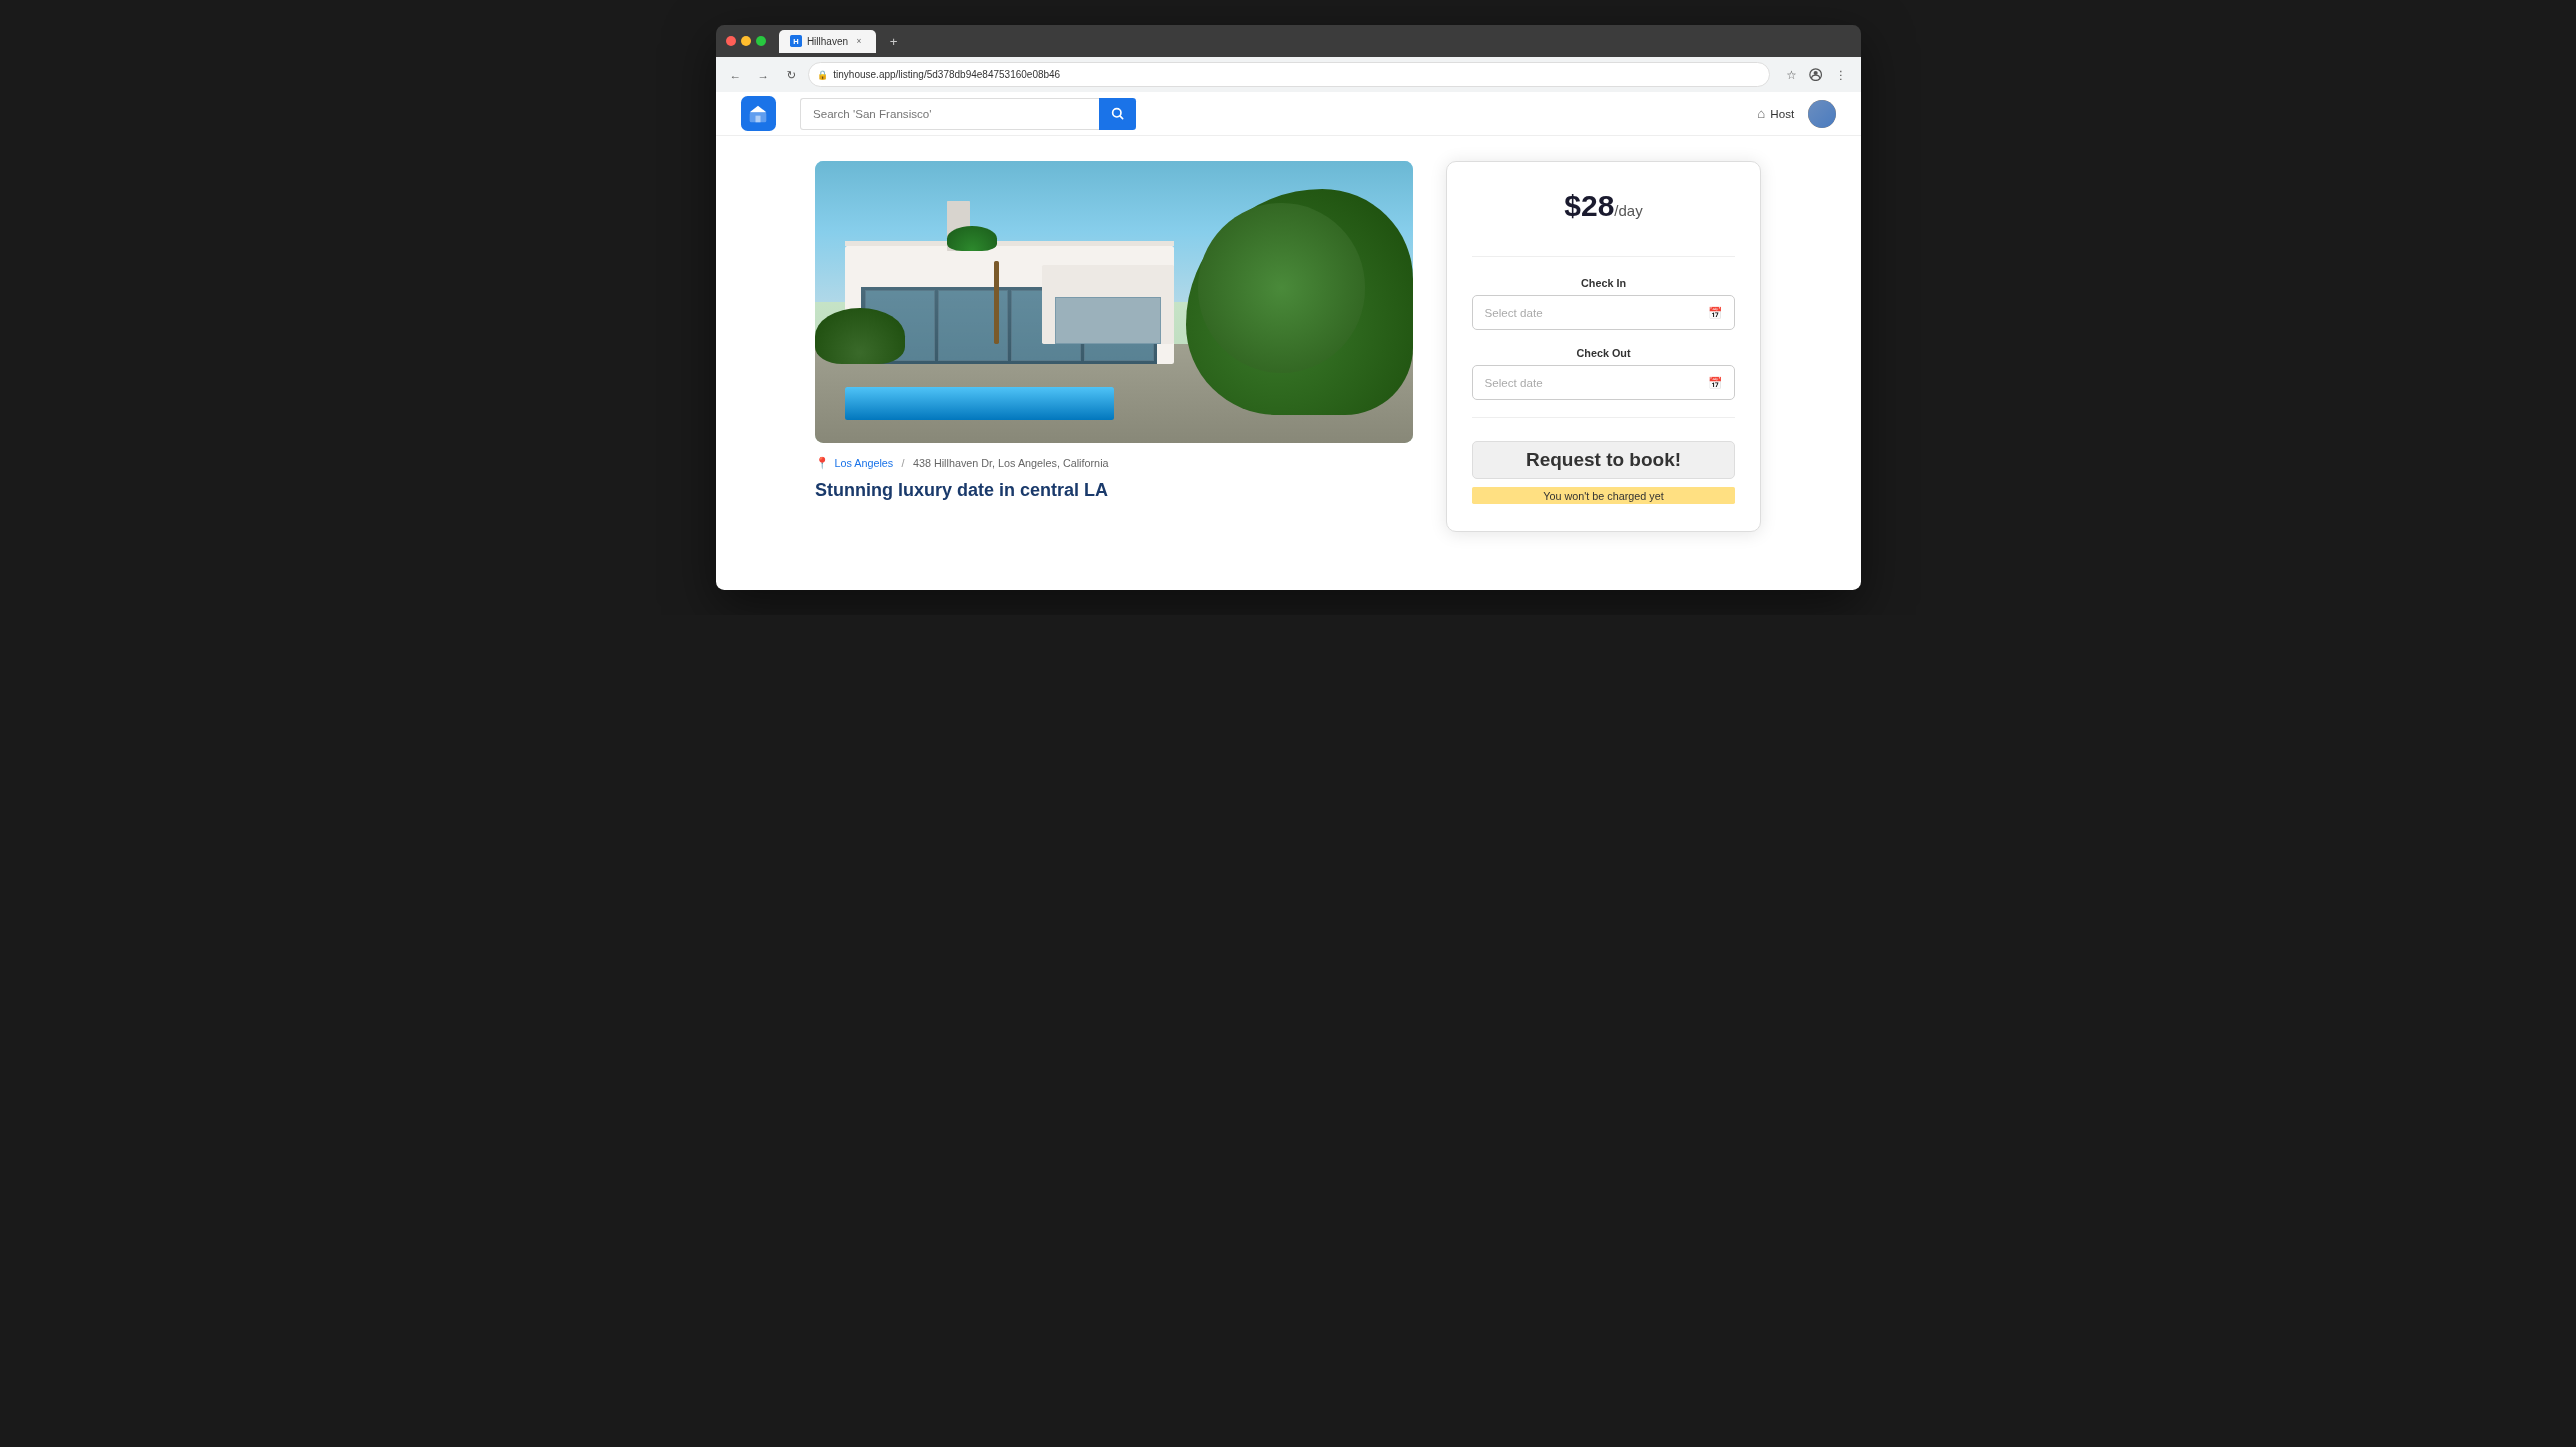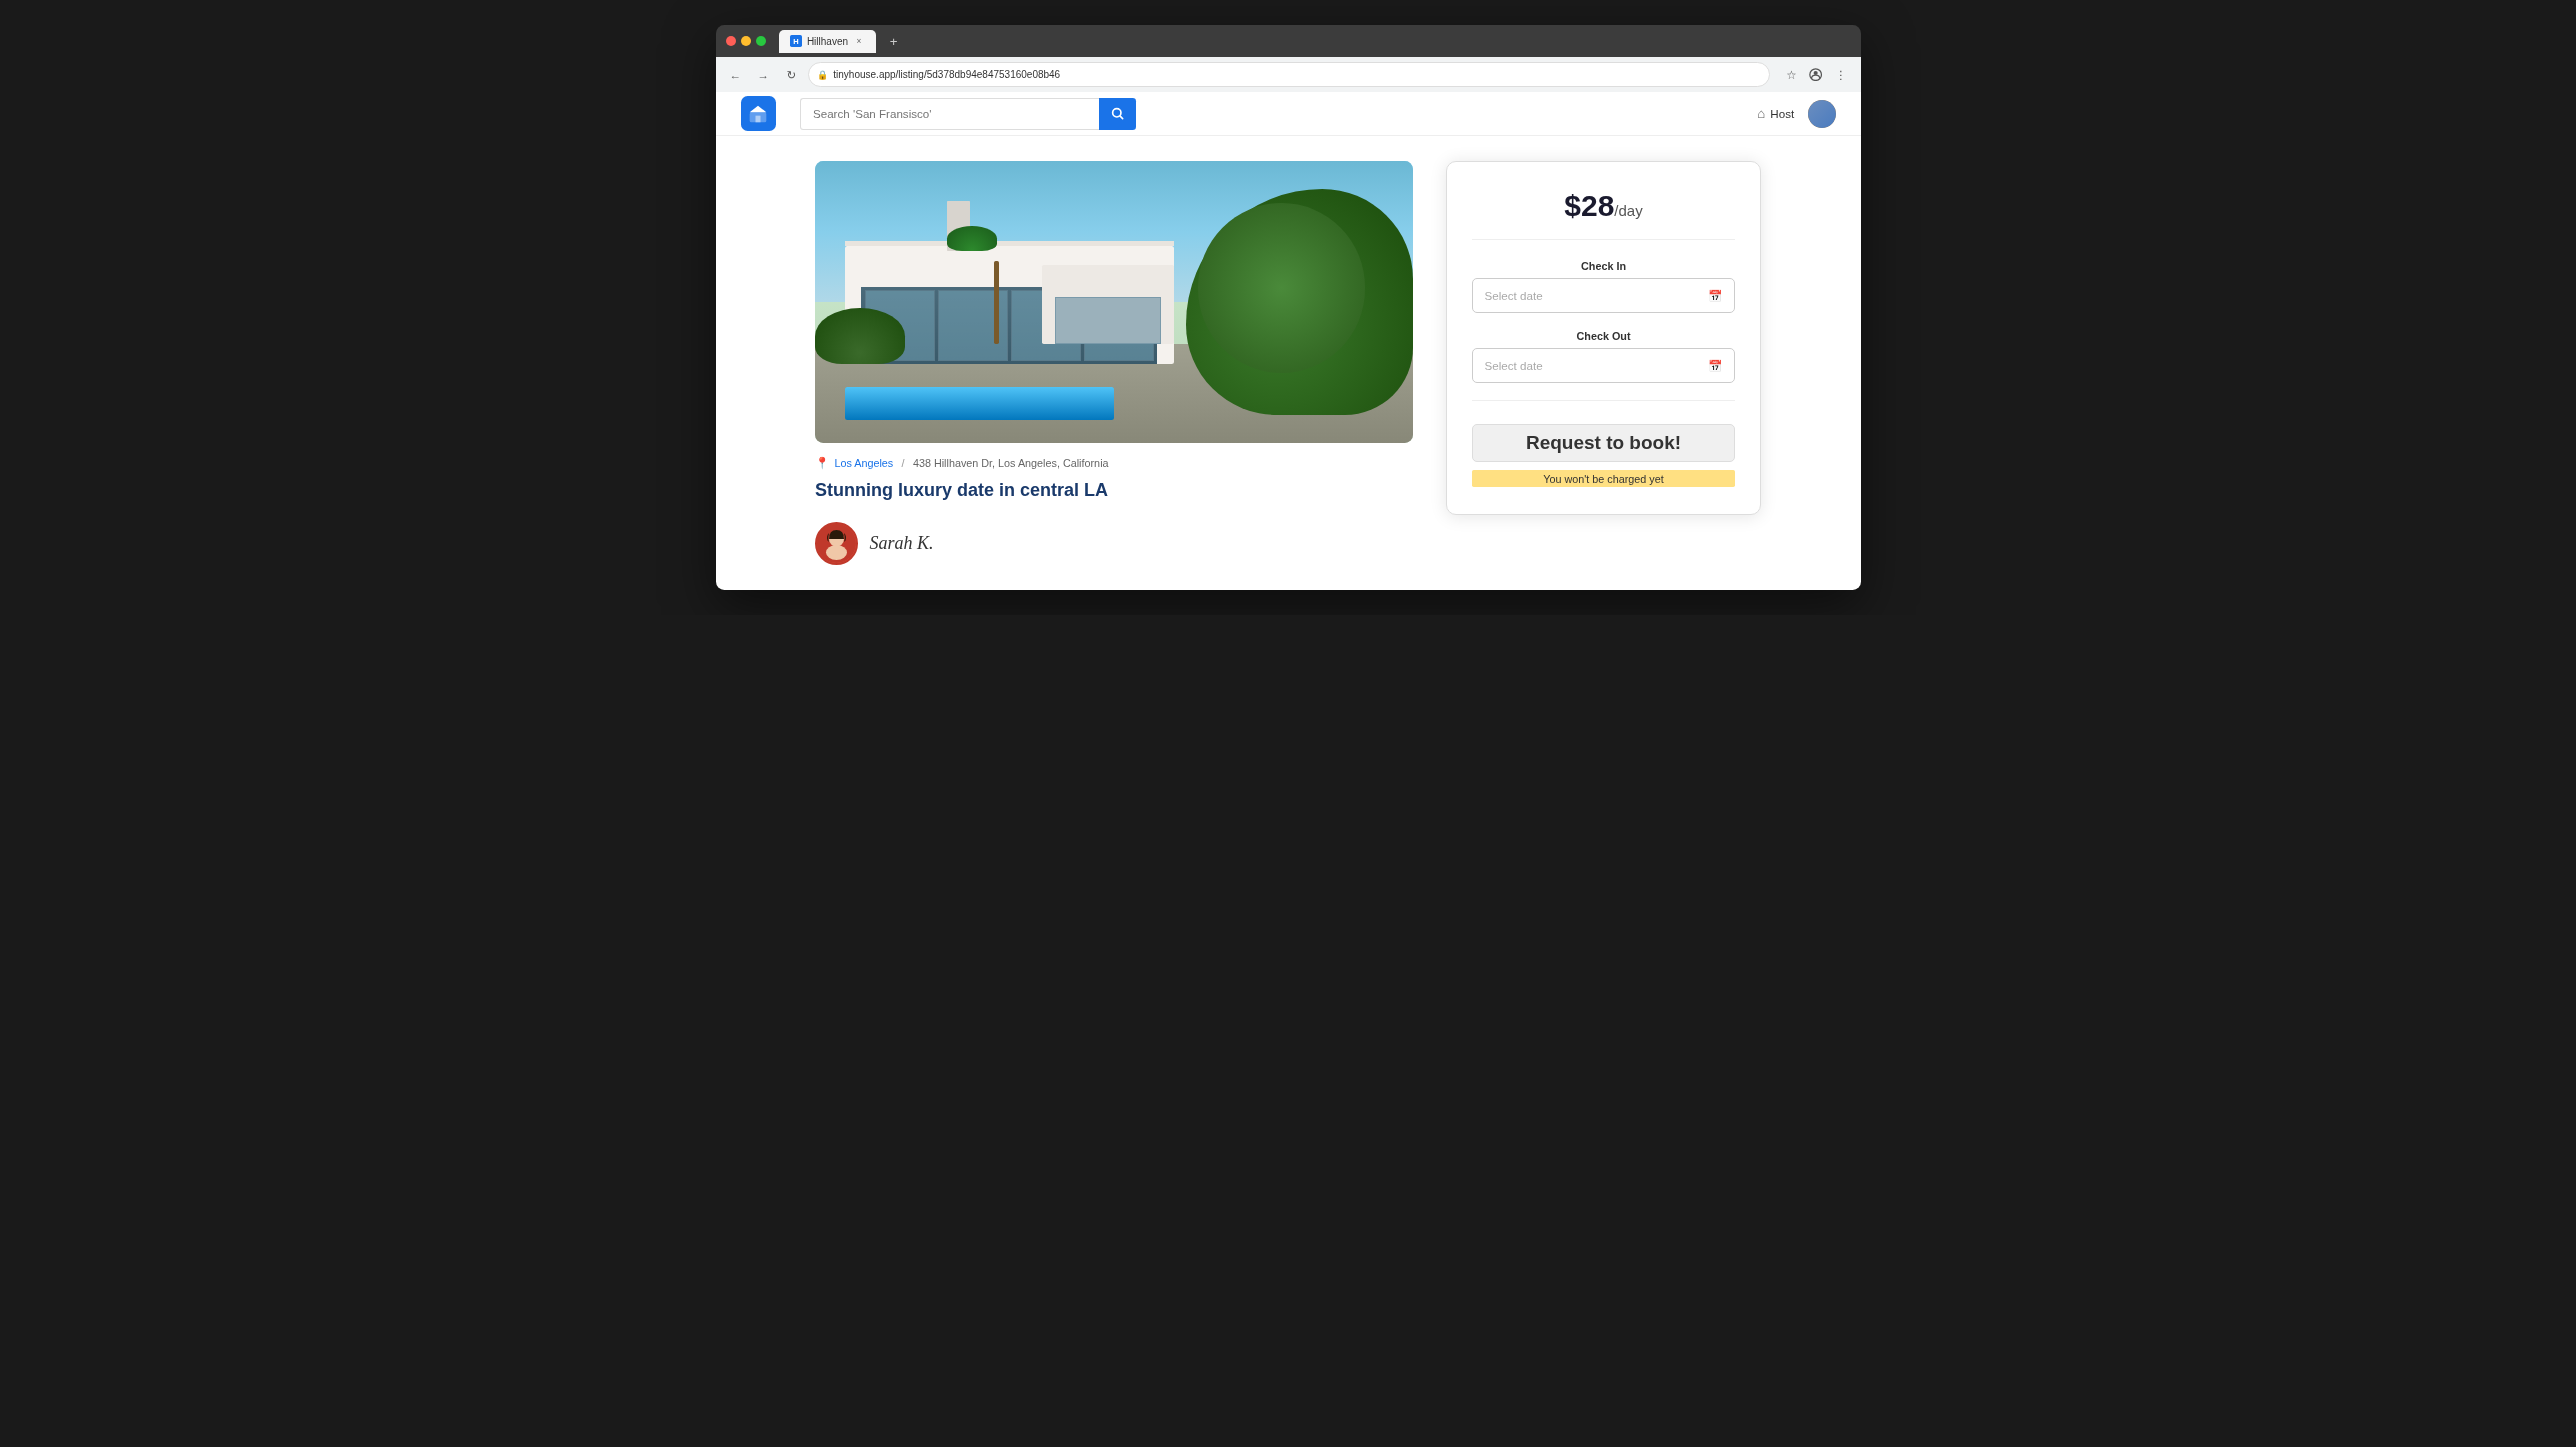--- a/index.html
+++ b/index.html
@@ -332,21 +332,21 @@
       border-radius: 10px;
       padding: 26.6px 25px;
       box-shadow: 0 1.7px 16.6px rgba(0,0,0,0.1);
       position: sticky;
       top: 16.6px;
       align-self: start;
     }
 
     .price-header {
       text-align: center;
-      padding-bottom: 16px;
+      padding-bottom: 33px;
       border-bottom: 0.8px solid #eee;
       margin-bottom: 20px;
     }
     .price-amount {
       font-size: 30px;
       font-weight: 800;
       color: #1a1a2e;
     }
     .price-period {
       font-size: 15px;
@@ -548,35 +548,20 @@
 
           <div class="listing-location">
             <span class="location-pin">📍</span>
             <a class="location-link">Los Angeles</a>
             <span class="location-separator">/</span>
             <span class="location-full">438 Hillhaven Dr, Los Angeles, California</span>
           </div>
 
           <div class="listing-title">Stunning luxury date in central LA</div>
 
-          <div class="host-info">
-            <div class="host-avatar">
-
-              <svg width="43" height="43" viewBox="0 0 52 52" xmlns="http://www.w3.org/2000/svg">
-                <circle cx="26" cy="26" r="26" fill="#c0392b"></circle>
-                <circle cx="26" cy="20" r="10" fill="#f0c8a8"></circle>
-                <ellipse cx="26" cy="38" rx="14" ry="10" fill="#f0c8a8"></ellipse>
-
-                <path d="M16 20 Q16 8 26 8 Q36 8 36 20" fill="#2a1a0a"></path>
-                <path d="M14 22 Q12 16 16 12 Q14 20 16 24" fill="#2a1a0a"></path>
-                <path d="M38 22 Q40 16 36 12 Q38 20 36 24" fill="#2a1a0a"></path>
-              </svg>
-            </div>
-            <div class="host-name">Sarah K.</div>
-          </div>
         </div>
 
         <div class="booking-card">
           
           <div class="price-header">
             <span class="price-amount">$28</span><span class="price-period">/day</span>
           </div>
 
           
           <div class="form-section">

